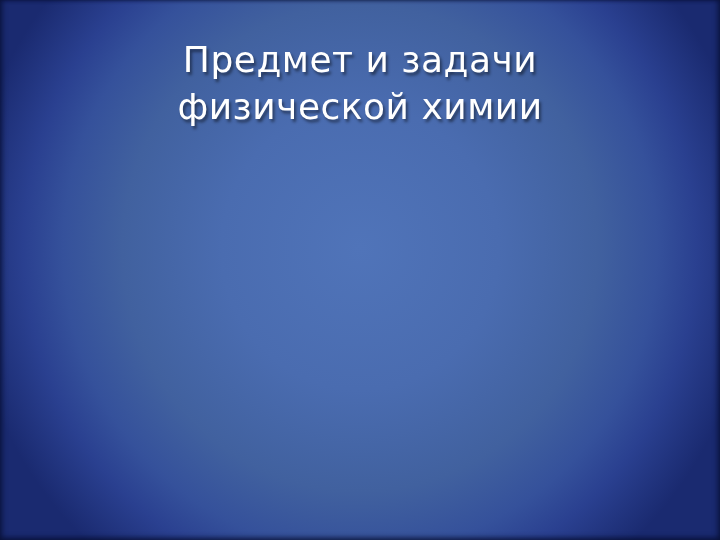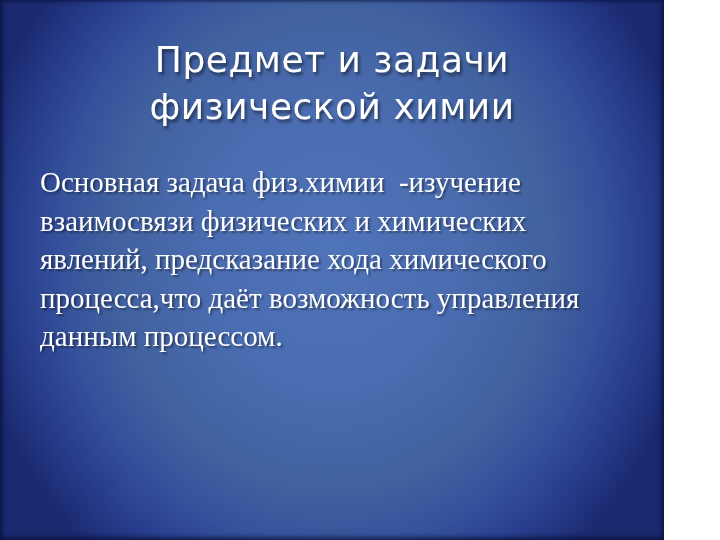--- a/index.html
+++ b/index.html
@@ -7,21 +7,21 @@
     padding: 0;
   }
   body {
     width: 720px;
     height: 540px;
     overflow: hidden;
     font-family: "Liberation Sans", sans-serif;
   }
   .slide {
     position: relative;
-    width: 664px;
+    width: 720px;
     height: 540px;
     background:
       radial-gradient(ellipse 55% 75% at 50% 46%,
         #5074b9 0%,
         #4a6cb0 35%,
         #41619f 60%,
         #35519b 75%,
         #2a4090 85%,
         #1a2a70 100%);
     box-shadow:
@@ -60,18 +60,13 @@
     white-space: pre-wrap;
     text-shadow: 2px 2px 2px rgba(0, 0, 0, 0.4);
   }
 </style>
 </head>
 <body>
 
 <div class="slide">
   <h1 class="slide-title">Предмет и задачи
 физической химии</h1>
-  <p class="slide-body">Основная задача физ.химии  -изучение
-взаимосвязи физических и химических
-явлений, предсказание хода химического
-процесса,что даёт возможность управления
-данным процессом.</p>
 </div>
 
 </body></html>

